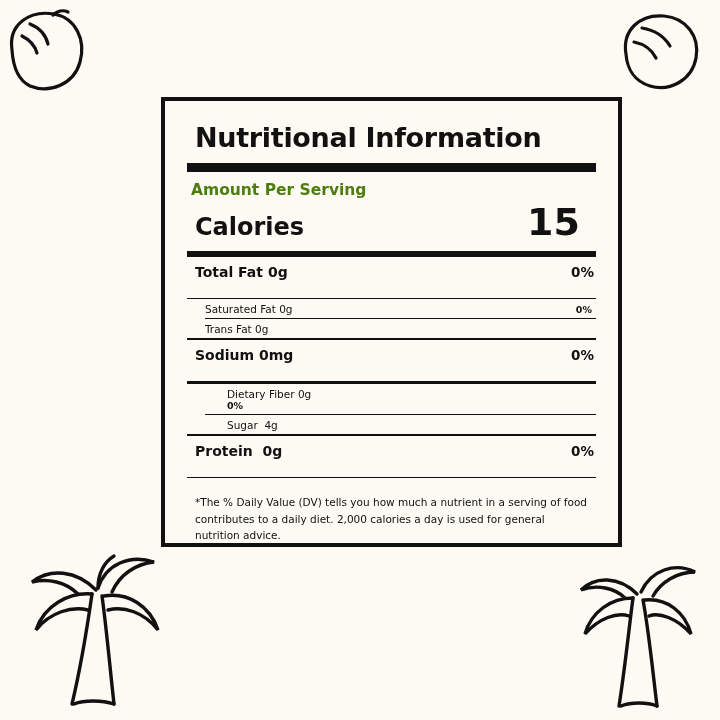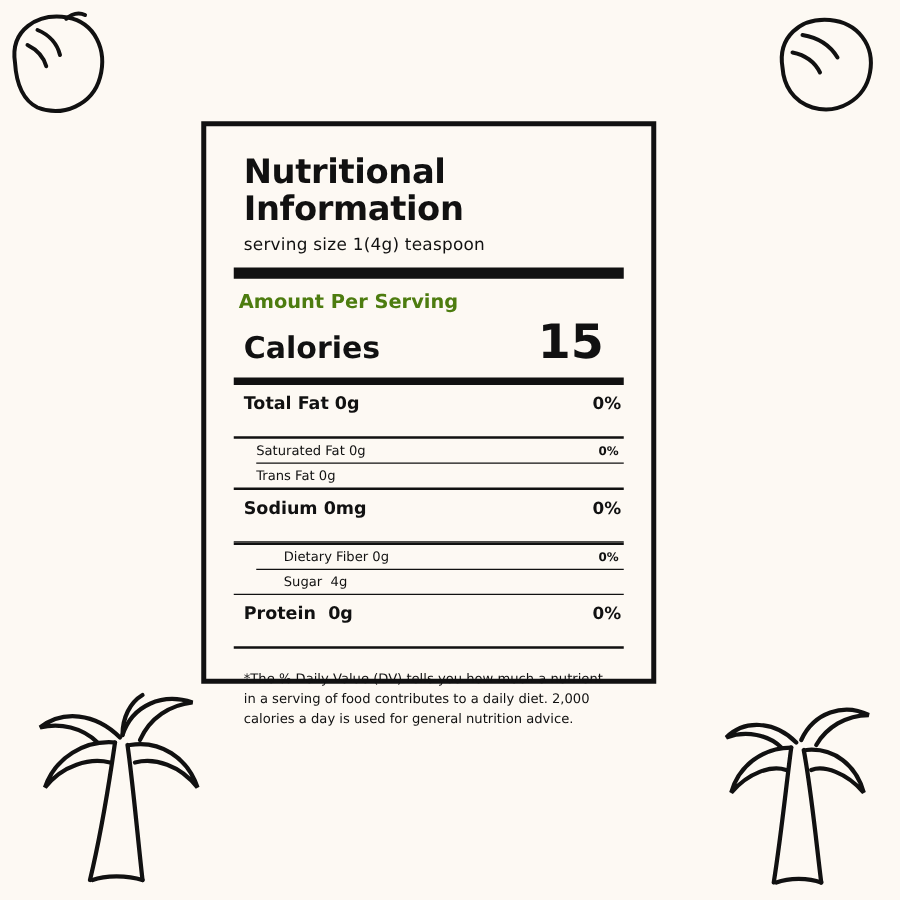--- a/index.html
+++ b/index.html
@@ -28,21 +28,21 @@
   .deco-tl { left: 0px;   top: 6px; }
   .deco-tr { right: 8px;  top: 8px; }
   .deco-bl { left: 14px;  bottom: 8px; }
   .deco-br { right: 14px; bottom: 8px; }
 
   
   .label-card {
     position: absolute;
     left: 161px;
     top: 97px;
-    width: 364px;
+    width: 461px;
     height: 450px;
     background: #fdf9f3;
     border: 4px solid #111111;
     box-sizing: border-box;
   }
   .label-inner {
     padding: 18px 22px 10px 22px;
     box-sizing: border-box;
     height: 100%;
   }
@@ -122,21 +122,21 @@
   .nut-row .dv { font-weight: bold; font-size: 13.5px; }
 
   .sub-row {
     display: flex;
     justify-content: space-between;
     align-items: baseline;
     font-size: 10.5px;
     color: #111;
     padding: 4px 4px 3px 18px;
   }
-  .sub-row.indent2 { padding-left: 40px; }
+  .sub-row.indent2 { padding-left: 40px; flex-direction: column; }
   .sub-row .dv { font-weight: bold; font-size: 9.5px; }
 
   .footnote {
     font-size: 10.5px;
     line-height: 1.55;
     color: #111;
     margin: 16px 4px 0 8px;
   }
 </style>
 </head>
@@ -183,21 +183,20 @@
       <path d="M62 36 C40 36 20 50 14 72 C28 56 46 50 58 54"></path>
       <path d="M74 38 C96 36 114 50 120 72 C106 56 88 50 78 54"></path>
       <path d="M50 144 C60 140 76 140 86 144"></path>
     </g>
   </svg>
 
   <div class="label-card">
     <div class="label-inner">
 
       <div class="title">Nutritional Information</div>
-      <div class="serving">serving size  1(4g)  teaspoon</div>
 
       <div class="rule-thick"></div>
 
       <div class="amount-block">
         <div class="amount-label">Amount Per Serving</div>
         <div class="cal-row">
           <span class="cal-word">Calories</span>
           <span class="cal-num">15</span>
         </div>
       </div>

